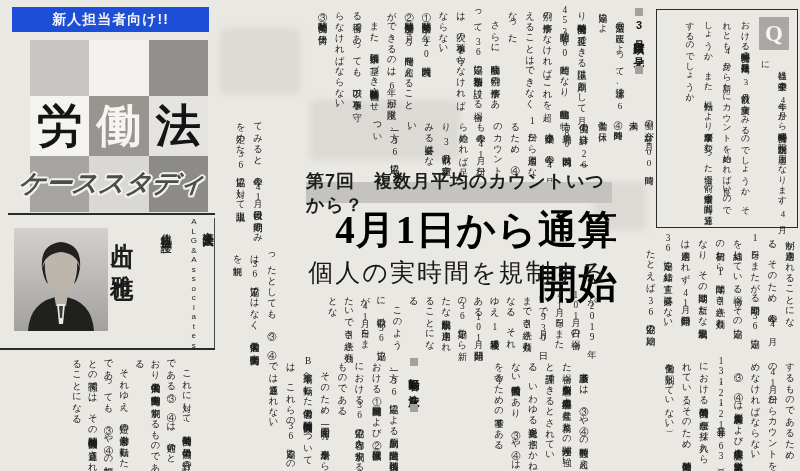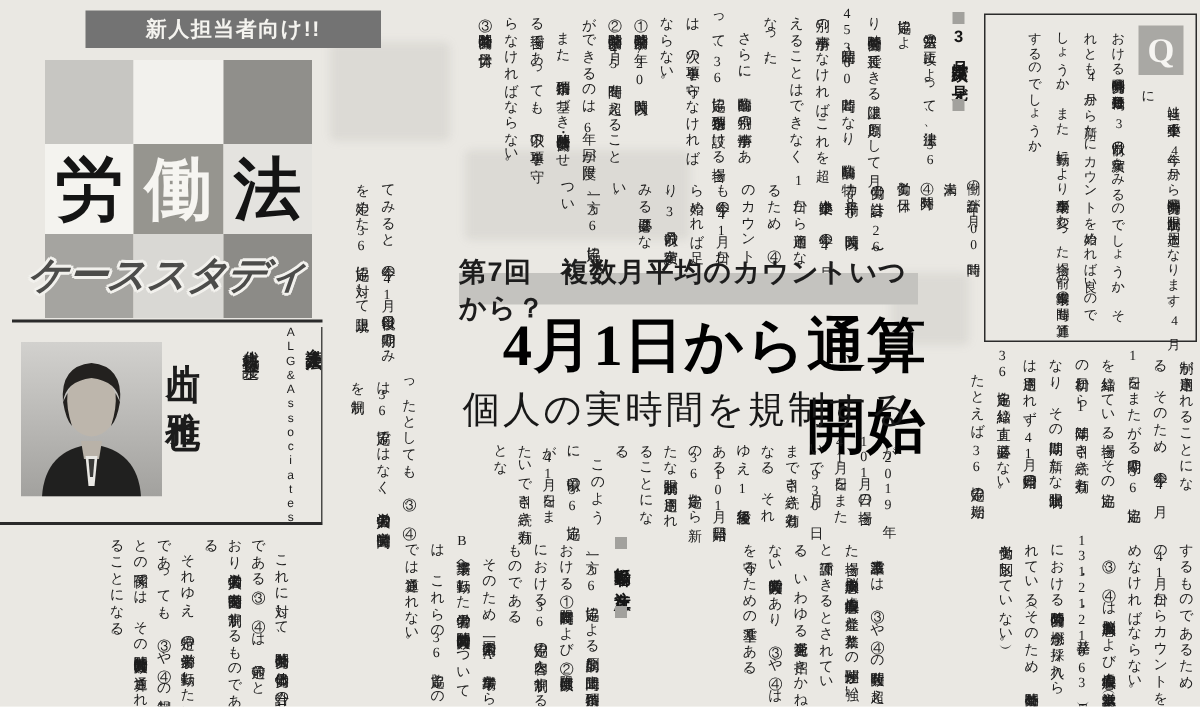--- a/index.html
+++ b/index.html
@@ -12,24 +12,24 @@
       text-orientation:upright;-webkit-text-orientation:upright;
       white-space:pre-line;line-height:17.3px;font-size:9.3px;letter-spacing:0.4px;
       color:#1c1c1c;}
   .vhead{position:absolute;display:flex;flex-direction:column;align-items:center;gap:3px;}
   .vhead .sq{width:8px;height:8px;background:#a2a19d;flex:none;}
   .vhead .vh-label{writing-mode:vertical-rl;text-orientation:upright;
       font-family:"Liberation Sans","DejaVu Sans",sans-serif;font-weight:bold;
       font-size:11px;letter-spacing:1px;color:#161616;}
 
   
-  .badge{position:absolute;left:12px;top:7px;width:197px;height:25px;background:#737373;
+  .badge{position:absolute;left:12px;top:7px;width:197px;height:25px;background:#1d4ed8;
          color:#f4f3ef;font-family:"Liberation Sans","DejaVu Sans",sans-serif;
          font-weight:bold;font-size:14px;display:flex;align-items:center;justify-content:center;
-         letter-spacing:1px;margin-left:45px;}
+         letter-spacing:1px;}
   .logo{position:absolute;left:30px;top:40px;width:178px;height:172px;display:grid;
         grid-template-columns:1fr 1fr 1fr;grid-template-rows:1fr 1fr 1fr;}
   .logo .cell{display:flex;align-items:center;justify-content:center;
         font-weight:bold;font-size:45px;font-family:"Liberation Serif","DejaVu Serif",serif;}
   .kana{position:absolute;left:10px;top:166px;width:204px;text-align:center;
         font-family:"Liberation Sans","DejaVu Sans",sans-serif;font-weight:bold;font-style:italic;
         font-size:26px;color:#4c4c4a;transform:skewX(-6deg);letter-spacing:0px;
         text-shadow:-2px 0 #f2f1ed,2px 0 #f2f1ed,0 -2px #f2f1ed,0 2px #f2f1ed,
         -1.5px -1.5px #f2f1ed,1.5px 1.5px #f2f1ed,-1.5px 1.5px #f2f1ed,1.5px -1.5px #f2f1ed;}
   .hr{position:absolute;background:#2a2a2a;}

